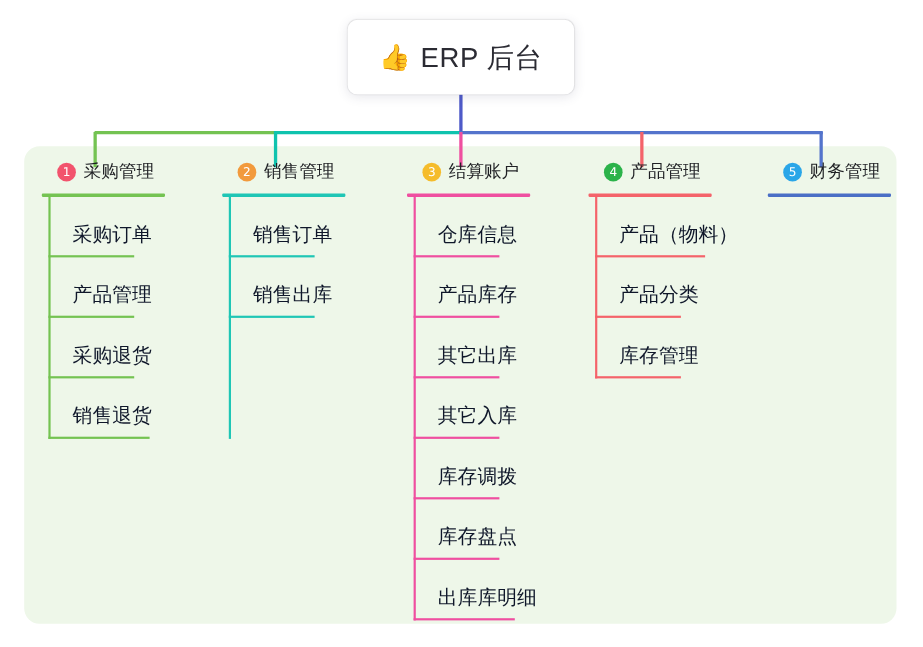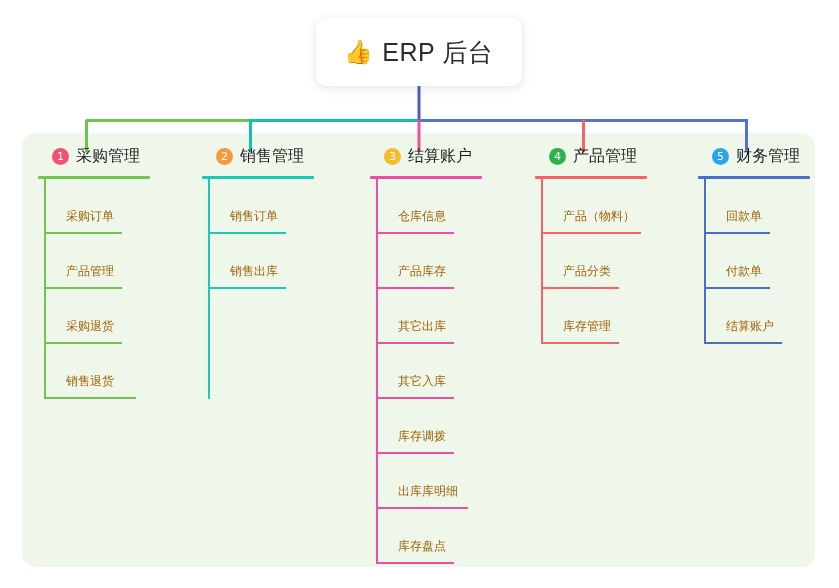--- a/index.html
+++ b/index.html
@@ -114,22 +114,22 @@
   }
   .item {
     position: relative;
     height: 55px;
     box-sizing: border-box;
   }
   .item-label {
     position: absolute;
     left: 28px;
     bottom: 9px;
-    font-size: 12px;
-    color: #a16207;
+    font-size: 18px;
+    color: #0f172a;
     white-space: nowrap;
   }
   .item-rule {
     position: absolute;
     left: 6px;
     bottom: 0;
     height: 1.6px;
   }
   .item-spine {
     position: absolute;
@@ -236,27 +236,27 @@
           </div>
           <div class="item">
             <span class="item-label">其它入库</span>
             <div class="item-rule" style="width: 78px; background: rgb(239, 79, 160);"></div>
           </div>
           <div class="item">
             <span class="item-label">库存调拨</span>
             <div class="item-rule" style="width: 78px; background: rgb(239, 79, 160);"></div>
           </div>
           <div class="item">
+            <span class="item-label">库存盘点</span>
+            <div class="item-rule" style="width: 78px; background: rgb(239, 79, 160);"></div>
+          </div>
+          <div class="item">
             <span class="item-label">出库库明细</span>
             <div class="item-rule" style="width: 92px; background: rgb(239, 79, 160);"></div>
           </div>
-          <div class="item">
-            <span class="item-label">库存盘点</span>
-            <div class="item-rule" style="width: 78px; background: rgb(239, 79, 160);"></div>
-          </div>
         </div>
       </div>
       <div class="column" style="left: 535px;">
         <div class="col-head">
           <span class="badge" style="background: rgb(43, 179, 74);">4</span>
           <span class="head-text">产品管理</span>
         </div>
         <div class="head-rule" style="width: 112px; background: rgb(244, 99, 106);"></div>
         <div class="items">
           <div class="item-spine" style="background: rgb(244, 99, 106); height: 165px;"></div>
@@ -273,31 +273,16 @@
             <div class="item-rule" style="width: 78px; background: rgb(244, 99, 106);"></div>
           </div>
         </div>
       </div>
       <div class="column" style="left: 698px;">
         <div class="col-head">
           <span class="badge" style="background: rgb(42, 166, 232);">5</span>
           <span class="head-text">财务管理</span>
         </div>
         <div class="head-rule" style="width: 112px; background: rgb(74, 111, 198);"></div>
-        <div class="items">
-          <div class="item-spine" style="background: rgb(74, 111, 198); height: 165px;"></div>
-          <div class="item">
-            <span class="item-label">回款单</span>
-            <div class="item-rule" style="width: 66px; background: rgb(74, 111, 198);"></div>
-          </div>
-          <div class="item">
-            <span class="item-label">付款单</span>
-            <div class="item-rule" style="width: 66px; background: rgb(74, 111, 198);"></div>
-          </div>
-          <div class="item">
-            <span class="item-label">结算账户</span>
-            <div class="item-rule" style="width: 78px; background: rgb(74, 111, 198);"></div>
-          </div>
-        </div>
       </div>
     </div>
 
 </div>
 
 </body></html>

